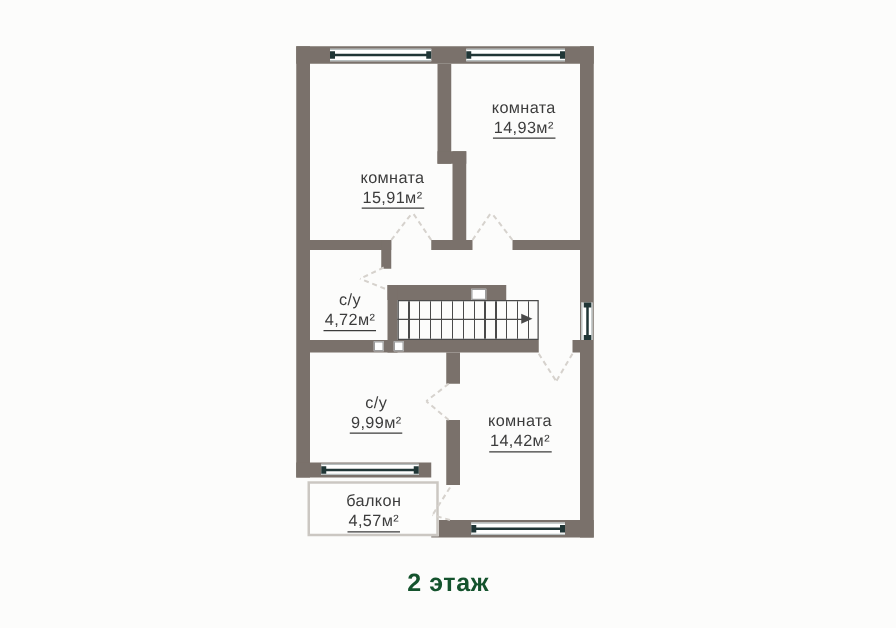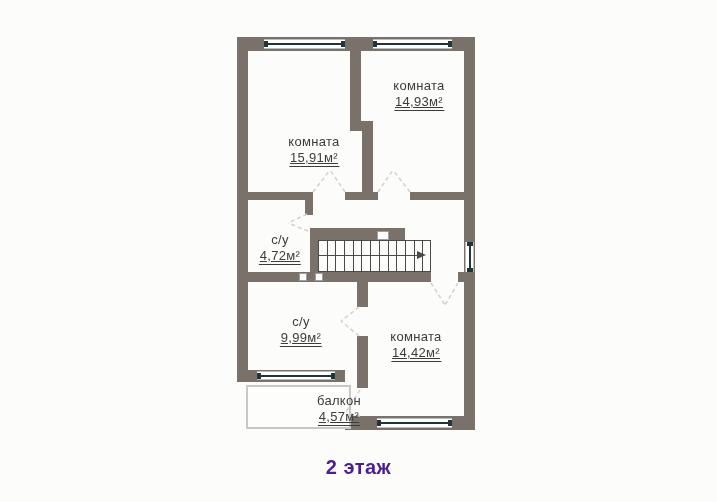--- a/index.html
+++ b/index.html
@@ -30,23 +30,23 @@
     box-sizing:border-box;border:1px solid #4a4a4a;
     background:repeating-linear-gradient(90deg,transparent 0,transparent 7.7px,#4a4a4a 7.7px,#4a4a4a 8.7px);}
   .stairs-line{position:absolute;left:318px;top:255px;width:100px;height:1px;background:#4a4a4a;}
   .stairs-line::after{content:"";position:absolute;right:-8px;top:-4px;width:0;height:0;
     border-left:9px solid #4a4a4a;border-top:4px solid transparent;border-bottom:4px solid transparent;}
   .sq{position:absolute;background:#fff;border:1px solid #9d9d9d;box-sizing:border-box;}
   .doors{position:absolute;left:0;top:0;}
   .doors path{stroke:var(--door-dash,#d6d2cd);stroke-width:1.6;fill:none;stroke-dasharray:4 3;}
   .lbl{position:absolute;transform:translateX(-50%);text-align:center;
     color:var(--text,#3c3c3c);font-size:13px;line-height:15px;letter-spacing:.3px;white-space:nowrap;}
-  .lbl .area{display:inline-block;border-bottom:1.5px solid var(--text,#3c3c3c);padding:0 1px 1px 1px;margin-top:1px;text-decoration:underline;}
+  .lbl .area{display:inline-block;border-bottom:1.5px solid var(--text,#3c3c3c);padding:0 1px 1px 1px;margin-top:1px;}
   .title{position:absolute;left:0;right:0;top:456px;text-align:center;
-    font-size:20px;font-weight:bold;color:#4c1d95;letter-spacing:.5px;}
+    font-size:20px;font-weight:bold;color:#14532d;letter-spacing:.5px;}
 </style>
 </head>
 <body>
 
 <div class="plan">
 
   <div class="wall" style="left:237px;top:37px;width:238px;height:14px;"></div>
   <div class="wall" style="left:237px;top:37px;width:11px;height:345px;"></div>
   <div class="wall" style="left:464px;top:37px;width:11px;height:393px;"></div>
   <div class="wall" style="left:345px;top:416px;width:130px;height:14px;"></div>
@@ -113,20 +113,20 @@
     <span class="area">4,72м²</span>
   </div>
   <div class="lbl" style="left:301px;top:314px;">
     <span>с/у</span><br>
     <span class="area">9,99м²</span>
   </div>
   <div class="lbl" style="left:416px;top:329px;">
     <span>комната</span><br>
     <span class="area">14,42м²</span>
   </div>
-  <div class="lbl" style="left:299px;top:393px;margin-left:40px;">
+  <div class="lbl" style="left:299px;top:393px;">
     <span>балкон</span><br>
     <span class="area">4,57м²</span>
   </div>
 
   <div class="title">2 этаж</div>
 
 </div>
 
 </body></html>

